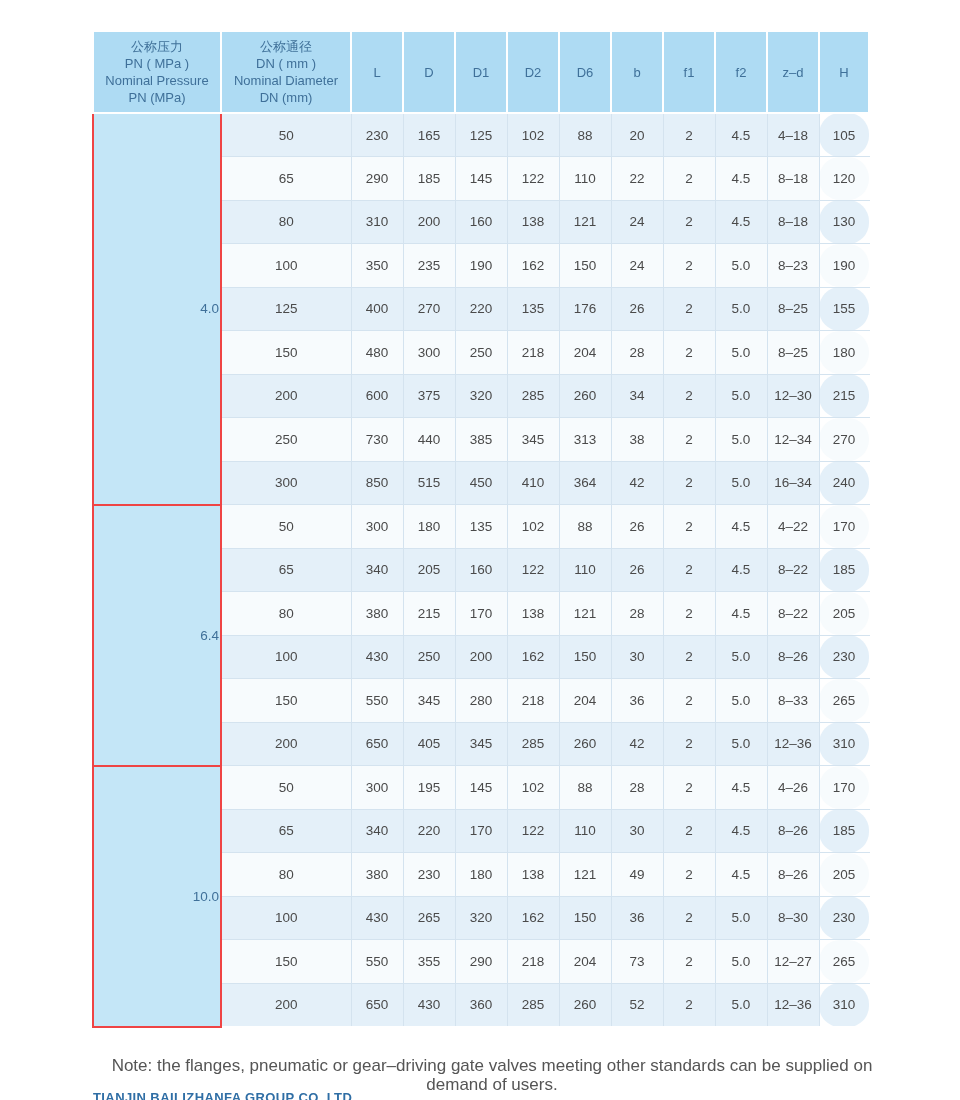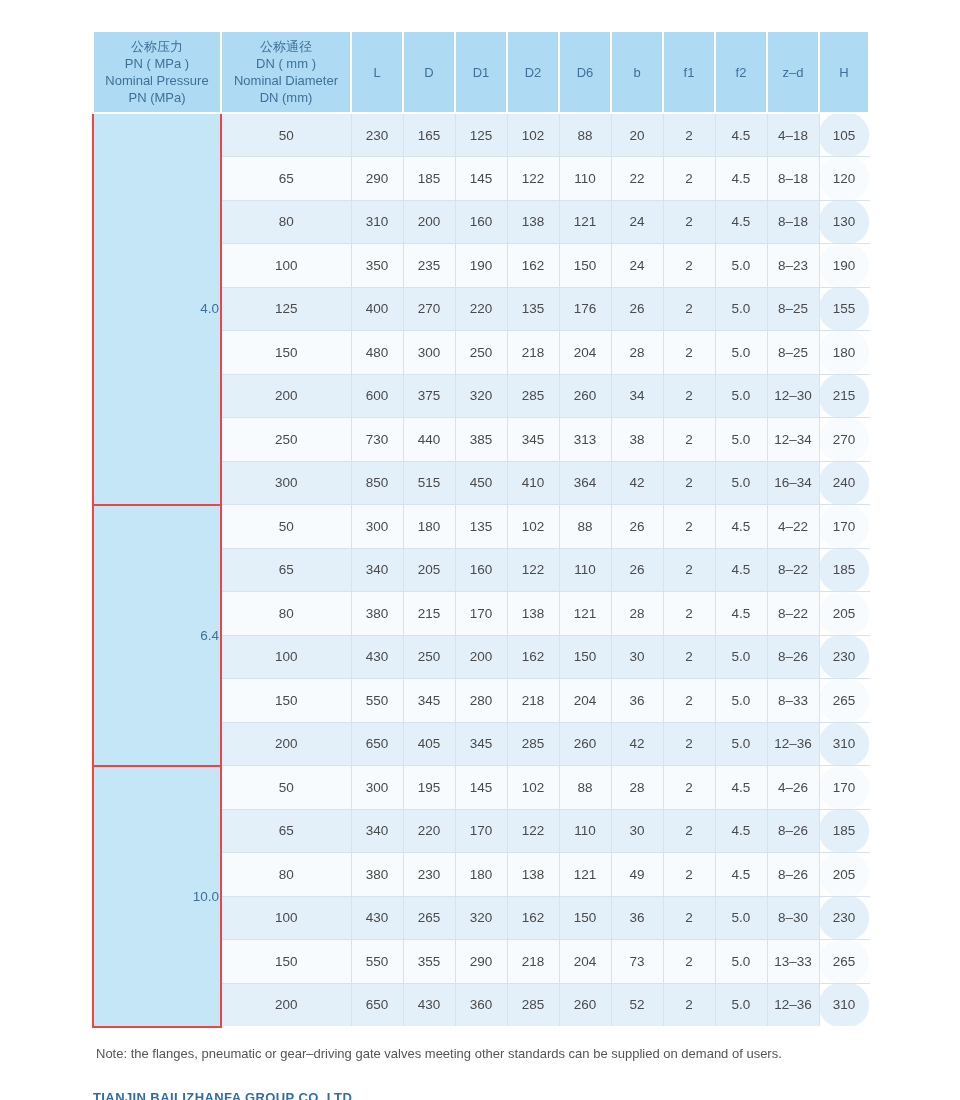--- a/index.html
+++ b/index.html
@@ -63,24 +63,25 @@
     left: 92px; top: 1040px;
     width: 800px;
   }
   .note-zh {
     font-size: 13.5px;
     color: #333333;
     line-height: 19px;
     margin: 0 0 2px 0;
   }
   .note-en {
-    font-size: 13px;
+    font-size: 17px;
     color: #555555;
     line-height: 19px;
-    margin: 4px;
+    margin: 16px;
+    text-align: center;
   }
   .footer-company {
     position: absolute;
     left: 93px; top: 1090px;
     font-size: 13px;
     font-weight: bold;
     letter-spacing: 0.4px;
     color: var(--footer-text, #2f6ea5);
     white-space: nowrap;
   }
@@ -406,21 +407,21 @@
           <tr class="plain">
             <td class="data-cell">150</td>
             <td class="data-cell">550</td>
             <td class="data-cell">355</td>
             <td class="data-cell">290</td>
             <td class="data-cell">218</td>
             <td class="data-cell">204</td>
             <td class="data-cell">73</td>
             <td class="data-cell">2</td>
             <td class="data-cell">5.0</td>
-            <td class="data-cell">13–33</td>
+            <td class="data-cell">12–27</td>
             <td class="data-cell">265</td>
           </tr>
           <tr class="tint last-row">
             <td class="data-cell">200</td>
             <td class="data-cell">650</td>
             <td class="data-cell">430</td>
             <td class="data-cell">360</td>
             <td class="data-cell">285</td>
             <td class="data-cell">260</td>
             <td class="data-cell">52</td>

